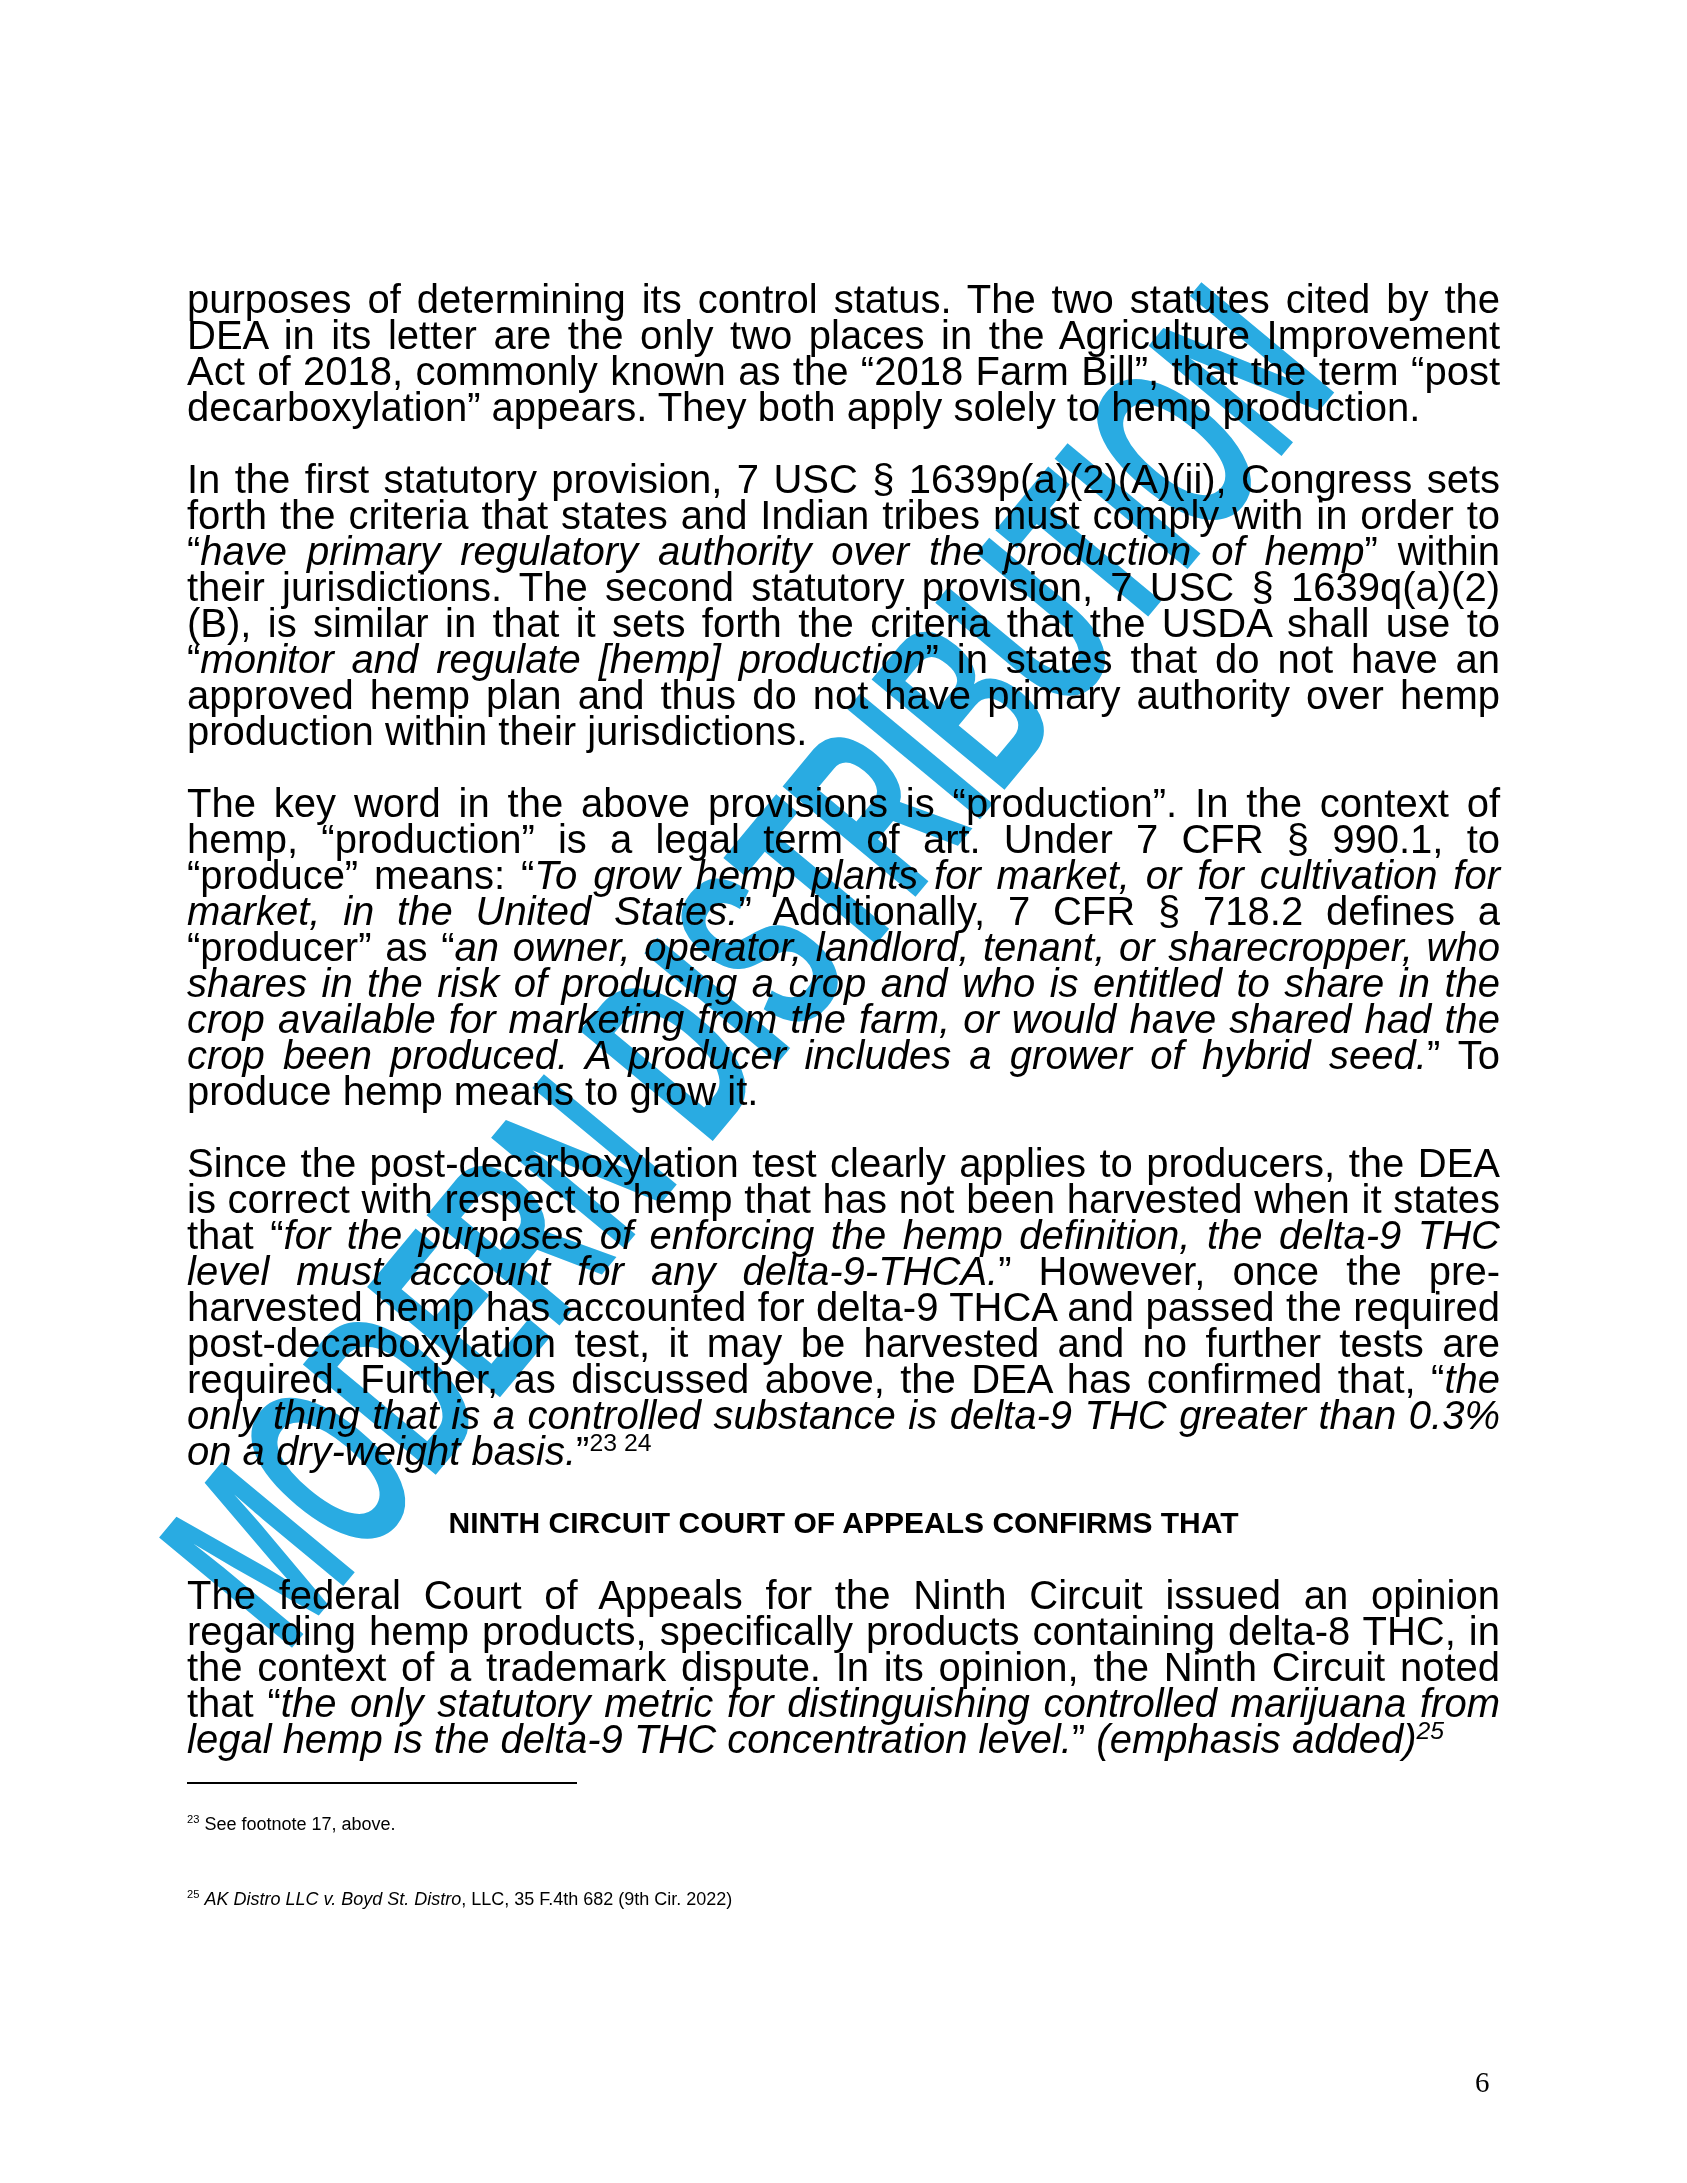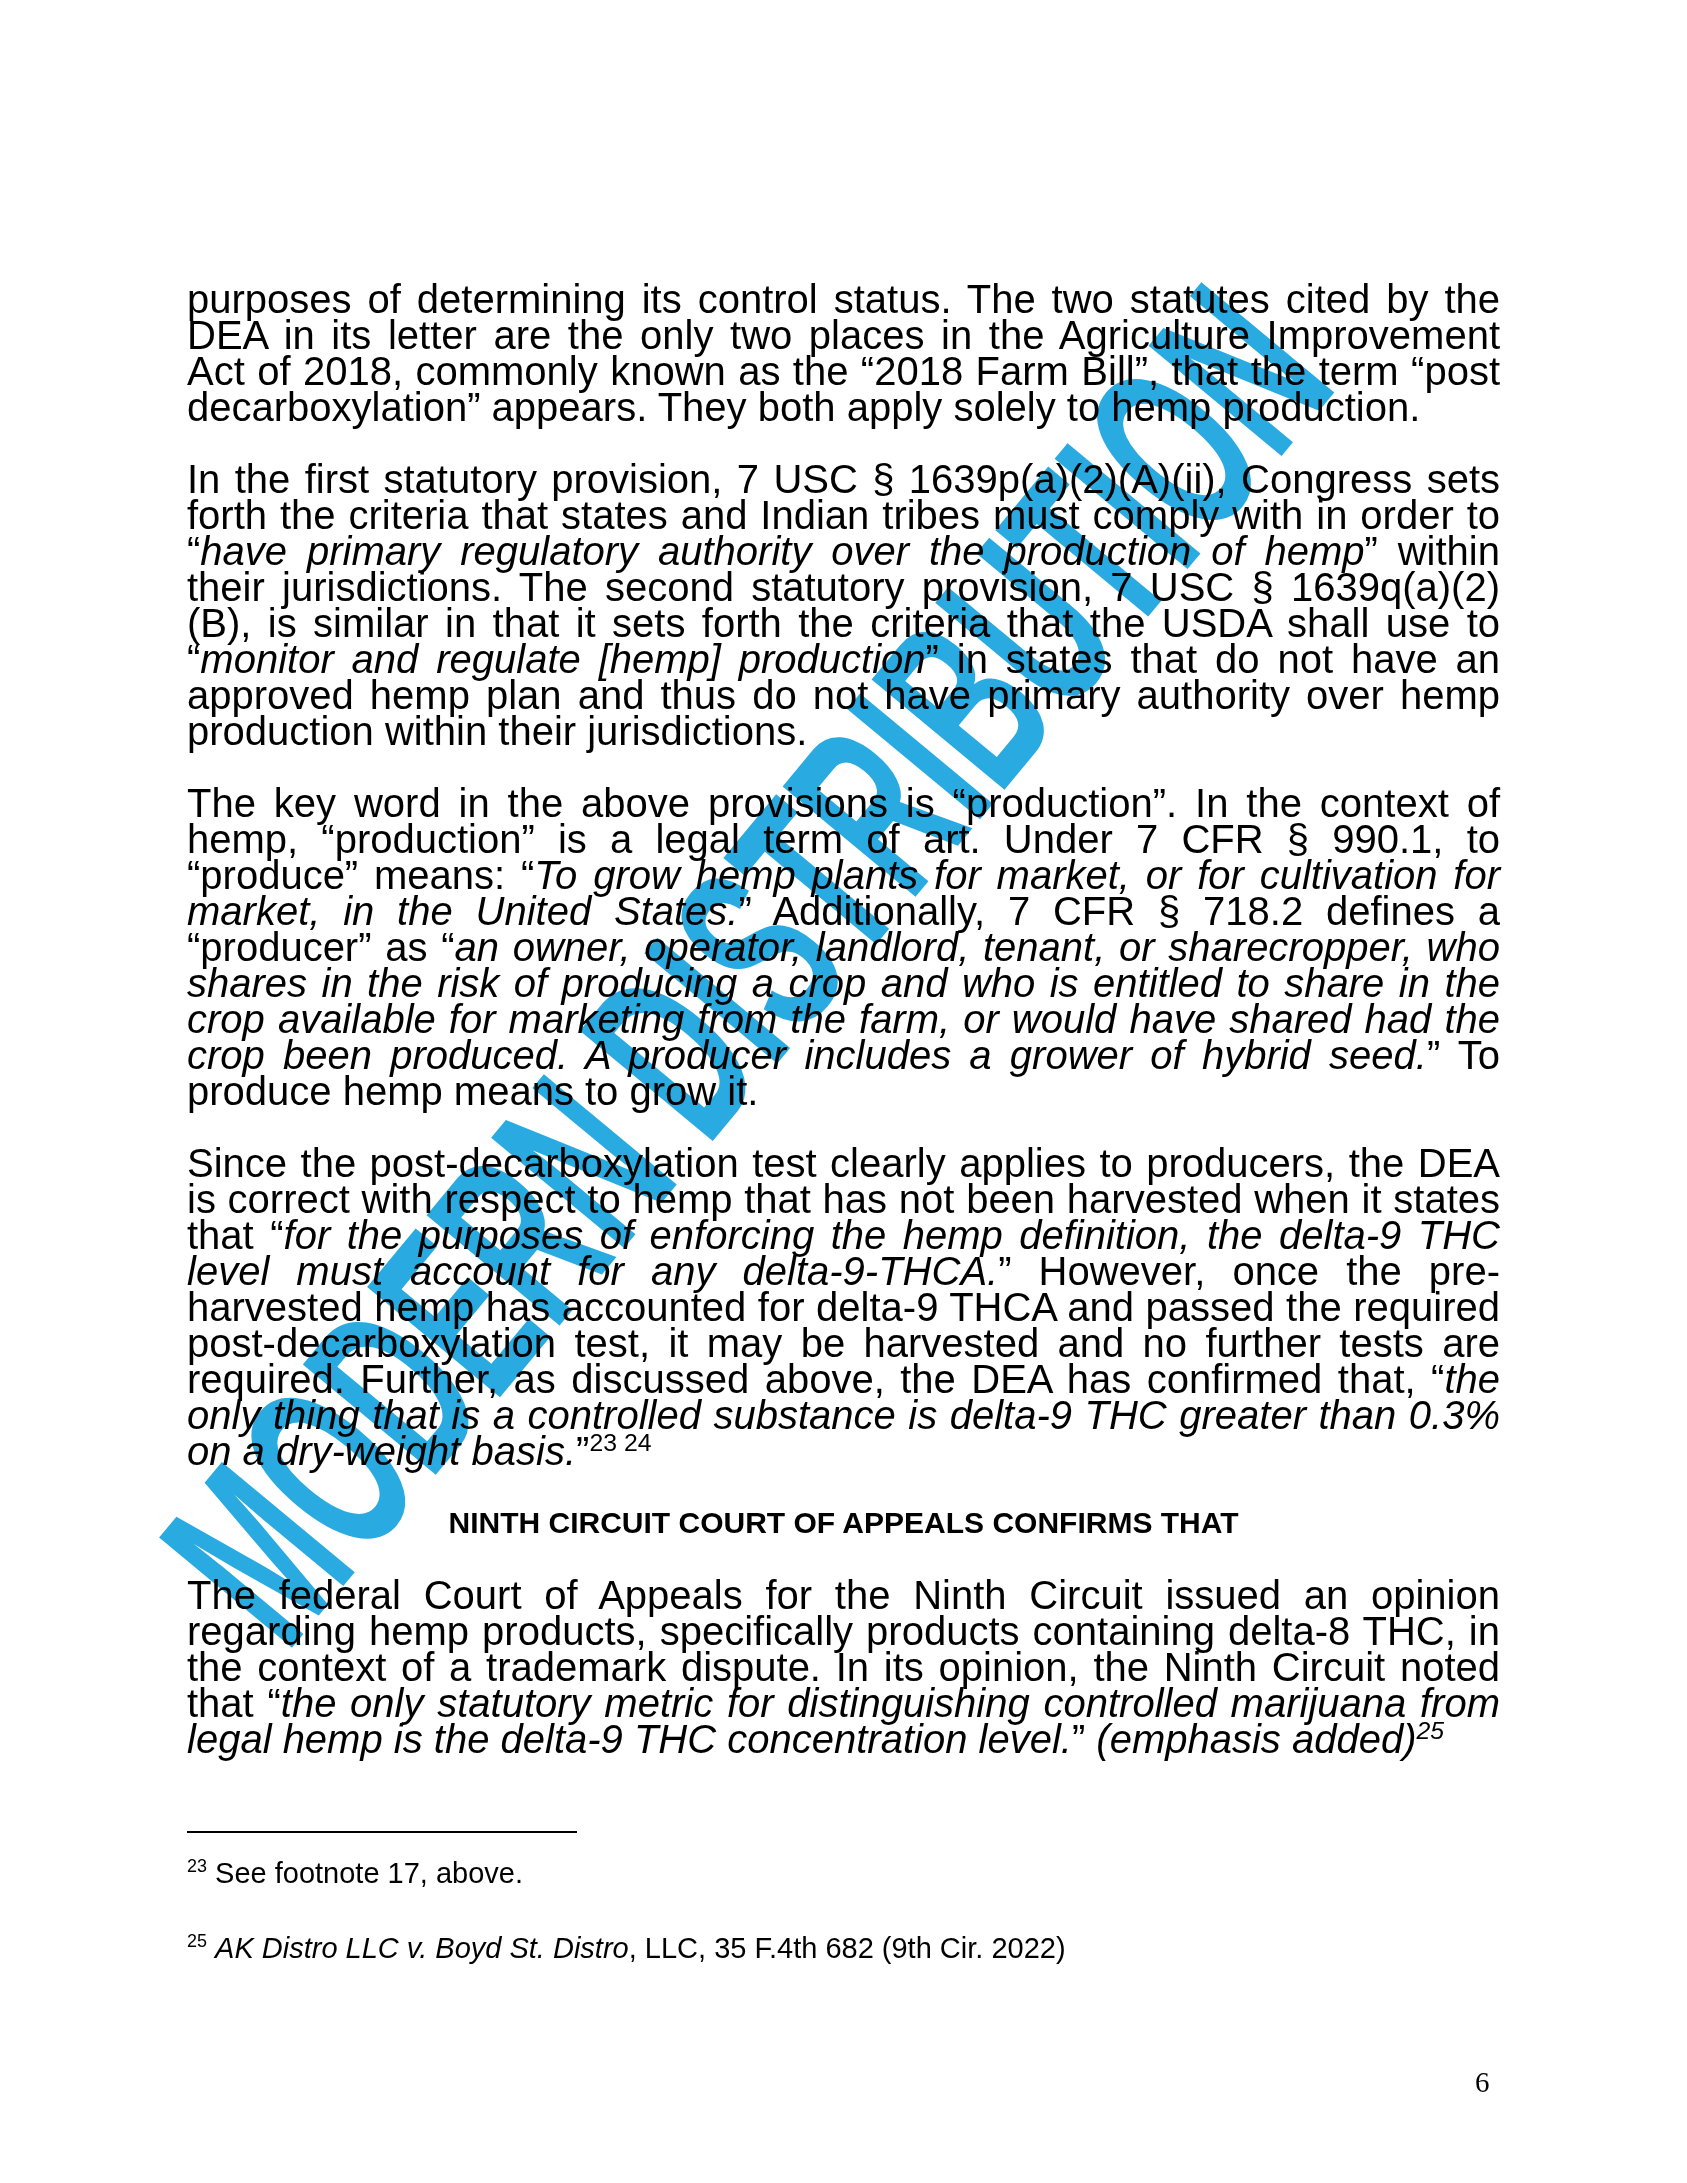--- a/index.html
+++ b/index.html
@@ -55,24 +55,24 @@
   .i { font-style: italic; }
   .u { text-underline-offset: 4.6px; }
   sup {
     font-size: 0.62em;
     line-height: 0;
     vertical-align: super;
   }
   .footnotes {
     position: absolute;
     left: 187px;
-    top: 1831px;
+    top: 1782px;
     width: 1313px;
     z-index: 1;
-    font-size: 29px;
+    font-size: 18px;
     line-height: 41px;
     text-align: justify;
   }
   .fn-rule {
     width: 390px;
     border-top: 2.6px solid #000000;
     margin: 0 0 20px 0;
   }
   .footnote {
     margin: 0 0 34px 0;

